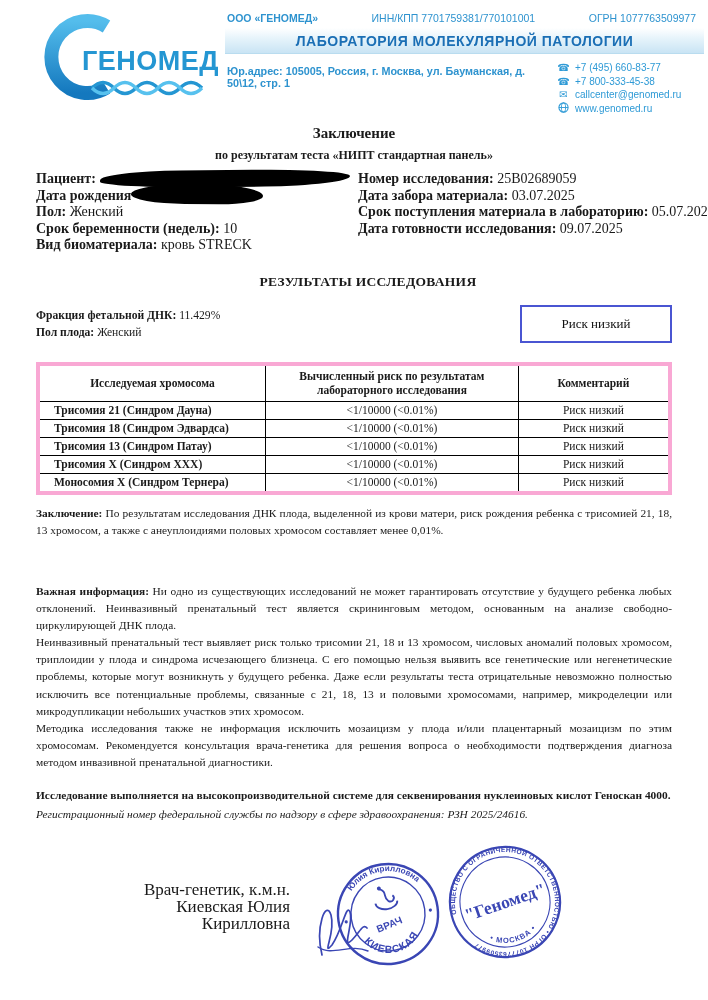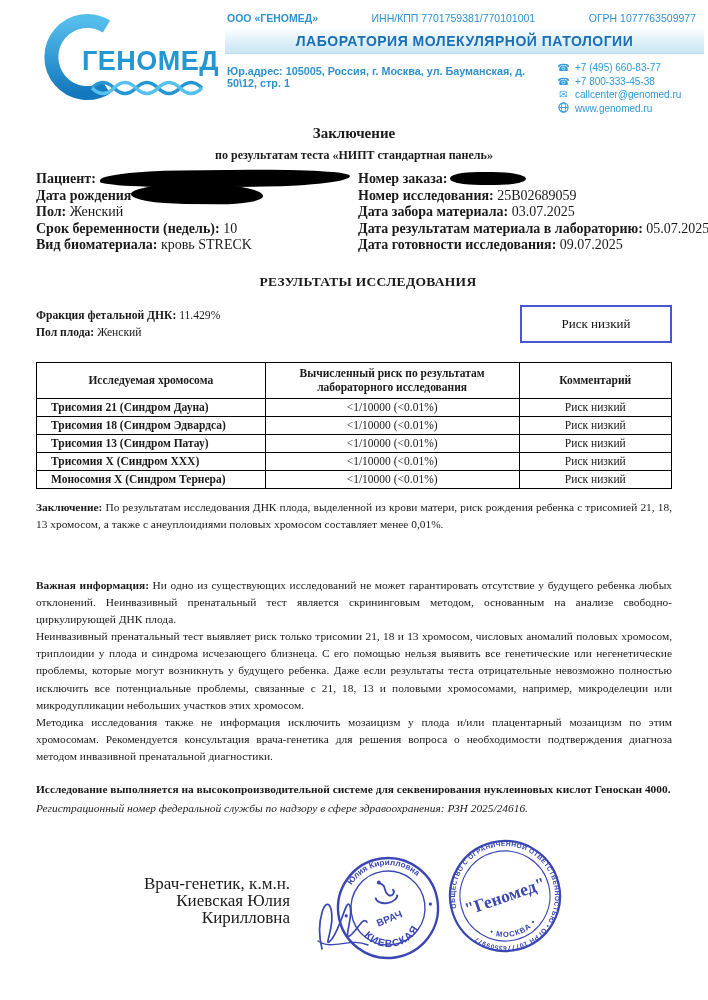--- a/index.html
+++ b/index.html
@@ -54,21 +54,21 @@
     width:148px;height:34px;
     border:2px solid #4a55d2;
     display:flex;align-items:center;justify-content:center;
     font-size:13px;color:#111;
   }
   table.results{
     width:636px;margin:12px 36px 0 36px;
     border-collapse:collapse;font-size:11.5px;
   }
   table.results th,table.results td{border:1px solid #000;}
-  table.results{border:1px solid #f9a8d4;}
+  table.results{border:4px solid #f9a8d4;}
   table.results th{font-weight:bold;text-align:center;padding:3px 4px;line-height:1.25;}
   table.results td{padding:1px 14px;line-height:15px;}
   td.chrom{font-weight:bold;text-align:left;width:36%;}
   td.riskv{text-align:center;width:40%;}
   td.comm{text-align:center;width:24%;}
   th.c1{width:36%;} th.c2{width:40%;} th.c3{width:24%;}
   
   .para{margin:10px 36px 0 36px;font-size:11.4px;line-height:1.5;text-align:justify;}
   .para b{font-weight:bold;}
   .important-block{margin-top:44px;}
@@ -158,32 +158,29 @@
         <span class="p-label">Срок беременности (недель):</span>
         <span>10</span>
       </div>
       <div class="p-line">
         <span class="p-label">Вид биоматериала:</span>
         <span>кровь STRECK</span>
       </div>
     </div>
     <div class="p-col-right">
       <div class="p-line">
-        <span class="p-label">Номер заказа:</span><span class="redact order"></span>
-      </div>
-      <div class="p-line">
         <span class="p-label">Номер исследования:</span>
         <span>25B02689059</span>
       </div>
       <div class="p-line">
         <span class="p-label">Дата забора материала:</span>
         <span>03.07.2025</span>
       </div>
       <div class="p-line">
-        <span class="p-label">Дата результатам материала в лабораторию:</span>
+        <span class="p-label">Срок поступления материала в лабораторию:</span>
         <span>05.07.2025</span>
       </div>
       <div class="p-line">
         <span class="p-label">Дата готовности исследования:</span>
         <span>09.07.2025</span>
       </div>
     </div>
   </div>
 
   <div class="section-title">РЕЗУЛЬТАТЫ ИССЛЕДОВАНИЯ</div>

